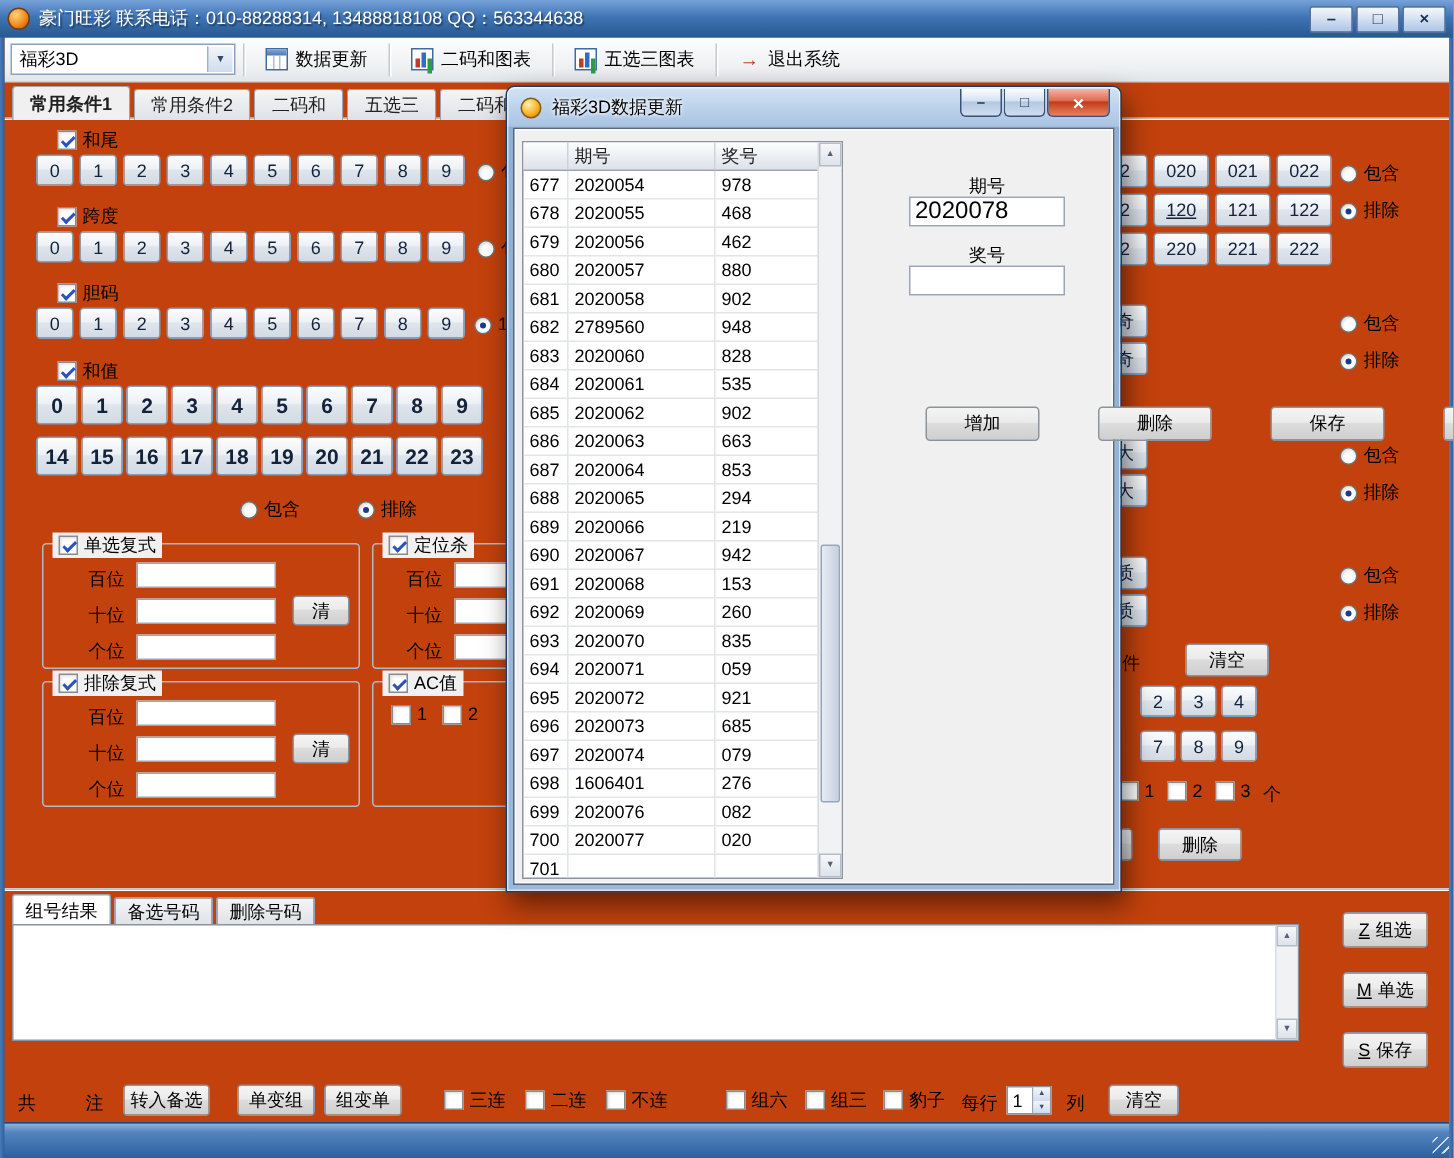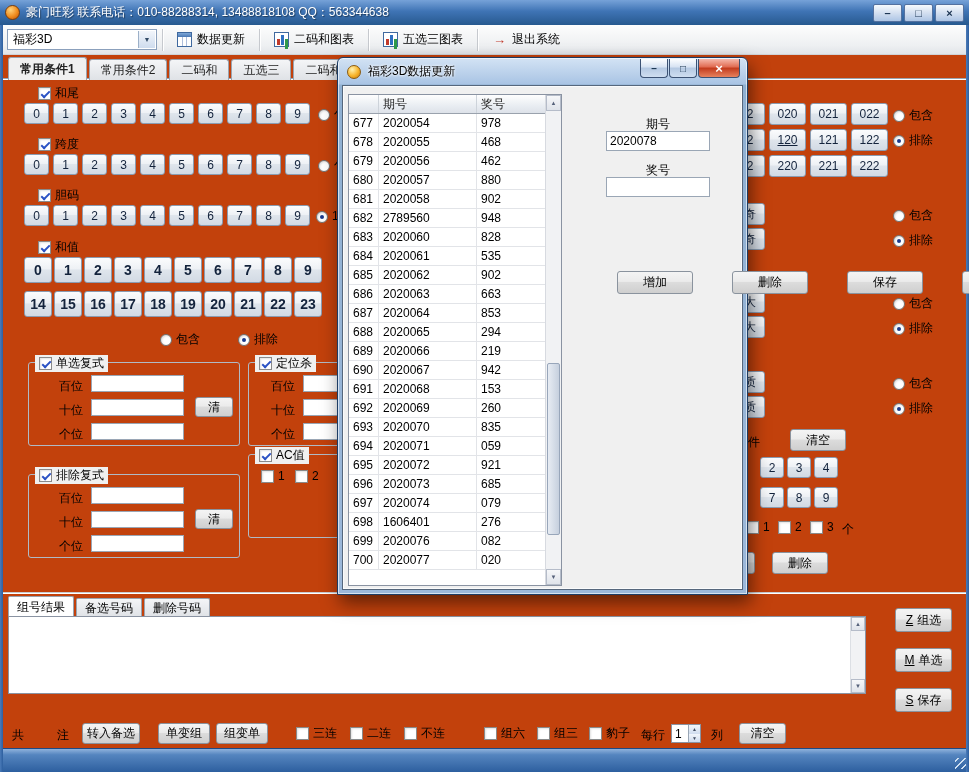--- a/index.html
+++ b/index.html
@@ -91,21 +91,21 @@
 .gbody{position:absolute;left:0;top:19px;right:16px;bottom:0;overflow:hidden;}
 .grow{display:flex;height:19px;}
 .gc{border-right:1px solid #e2e4e8;border-bottom:1px solid #e2e4e8;padding-left:4px;line-height:18px;overflow:hidden;white-space:nowrap;}
 .gc0{width:30px;}.gc1{width:98px;}.gc2{width:68px;border-right:none;}
 .dvsb{position:absolute;top:0;right:0;bottom:0;width:16px;background:#f1f2f4;border-left:1px solid #d7dae0;}
 .dvsb .sbtn{width:15px;height:16px;}
 .sthumb{position:absolute;left:1px;width:13px;top:268px;height:172px;background:linear-gradient(90deg,#e7ecf3,#c6d0de);border:1px solid #98a6ba;border-radius:2px;}
 .dlgbtncol{position:absolute;left:274px;top:185px;display:flex;gap:39px;}
 .dlgbtn{width:76px;height:23px;}
 .dlbl{position:absolute;left:263px;width:104px;text-align:center;white-space:nowrap;}
-.din{position:absolute;left:263px;width:104px;height:20px;border:1px solid #9aa6b5;background:#fff;font-size:12px;padding:0 3px;font-family:inherit;}
+.din{position:absolute;left:263px;width:104px;height:20px;border:1px solid #9aa6b5;background:#fff;font-size:16px;padding:0 3px;font-family:inherit;}
 </style>
 </head>
 <body>
 
 <div id="screen">
 
   <div class="titlebar">
     <span class="app-icon"></span>
     <span class="title-text">豪门旺彩  联系电话：010-88288314, 13488818108  QQ：563344638</span>
     <span class="winbtns">
@@ -271,21 +271,21 @@
       <span>定位杀</span>
     </div>
     <span class="lbl" style="left:22px;top:15px;">百位</span>
     <input class="tin" style="left: 54px; top: 12px; width: 70px;">
     <span class="lbl" style="left:22px;top:39px;">十位</span>
     <input class="tin" style="left: 54px; top: 36px; width: 70px;">
     <span class="lbl" style="left:22px;top:63px;">个位</span>
     <input class="tin" style="left: 54px; top: 60px; width: 70px;">
   </div>
 
-  <div class="grp" style="left:28px;top:454px;width:212px;height:84px;margin-top:20px;">
+  <div class="grp" style="left:28px;top:454px;width:212px;height:84px;">
     <div class="grp-legend cb on">
       <span class="cbbox"></span>
       <span>排除复式</span>
     </div>
     <span class="lbl" style="left:30px;top:15px;">百位</span>
     <input class="tin" style="left: 62px; top: 12px; width: 93px;">
     <span class="lbl" style="left:30px;top:39px;">十位</span>
     <input class="tin" style="left: 62px; top: 36px; width: 93px;">
     <div class="btn7" style="position:absolute;left:166px;top:34px;width:38px;height:20px;">清</div>
     <span class="lbl" style="left:30px;top:63px;">个位</span>
@@ -600,20 +600,25 @@
             </div>
             <div class="grow">
               <div class="gc gc0">699</div>
               <div class="gc gc1">2020076</div>
               <div class="gc gc2">082</div>
             </div>
             <div class="grow">
               <div class="gc gc0">700</div>
               <div class="gc gc1">2020077</div>
               <div class="gc gc2">020</div>
+            </div>
+            <div class="grow">
+              <div class="gc gc0">701</div>
+              <div class="gc gc1"></div>
+              <div class="gc gc2"></div>
             </div>
           </div>
         <div class="dvsb">
           <span class="sbtn sb-up">▲</span>
           <span class="sthumb"></span>
           <span class="sbtn sb-down">▼</span>
         </div>
       </div>
       <span class="dlbl" style="top:30px;">期号</span>
       <input class="din" style="top: 45px;" value="2020078">

